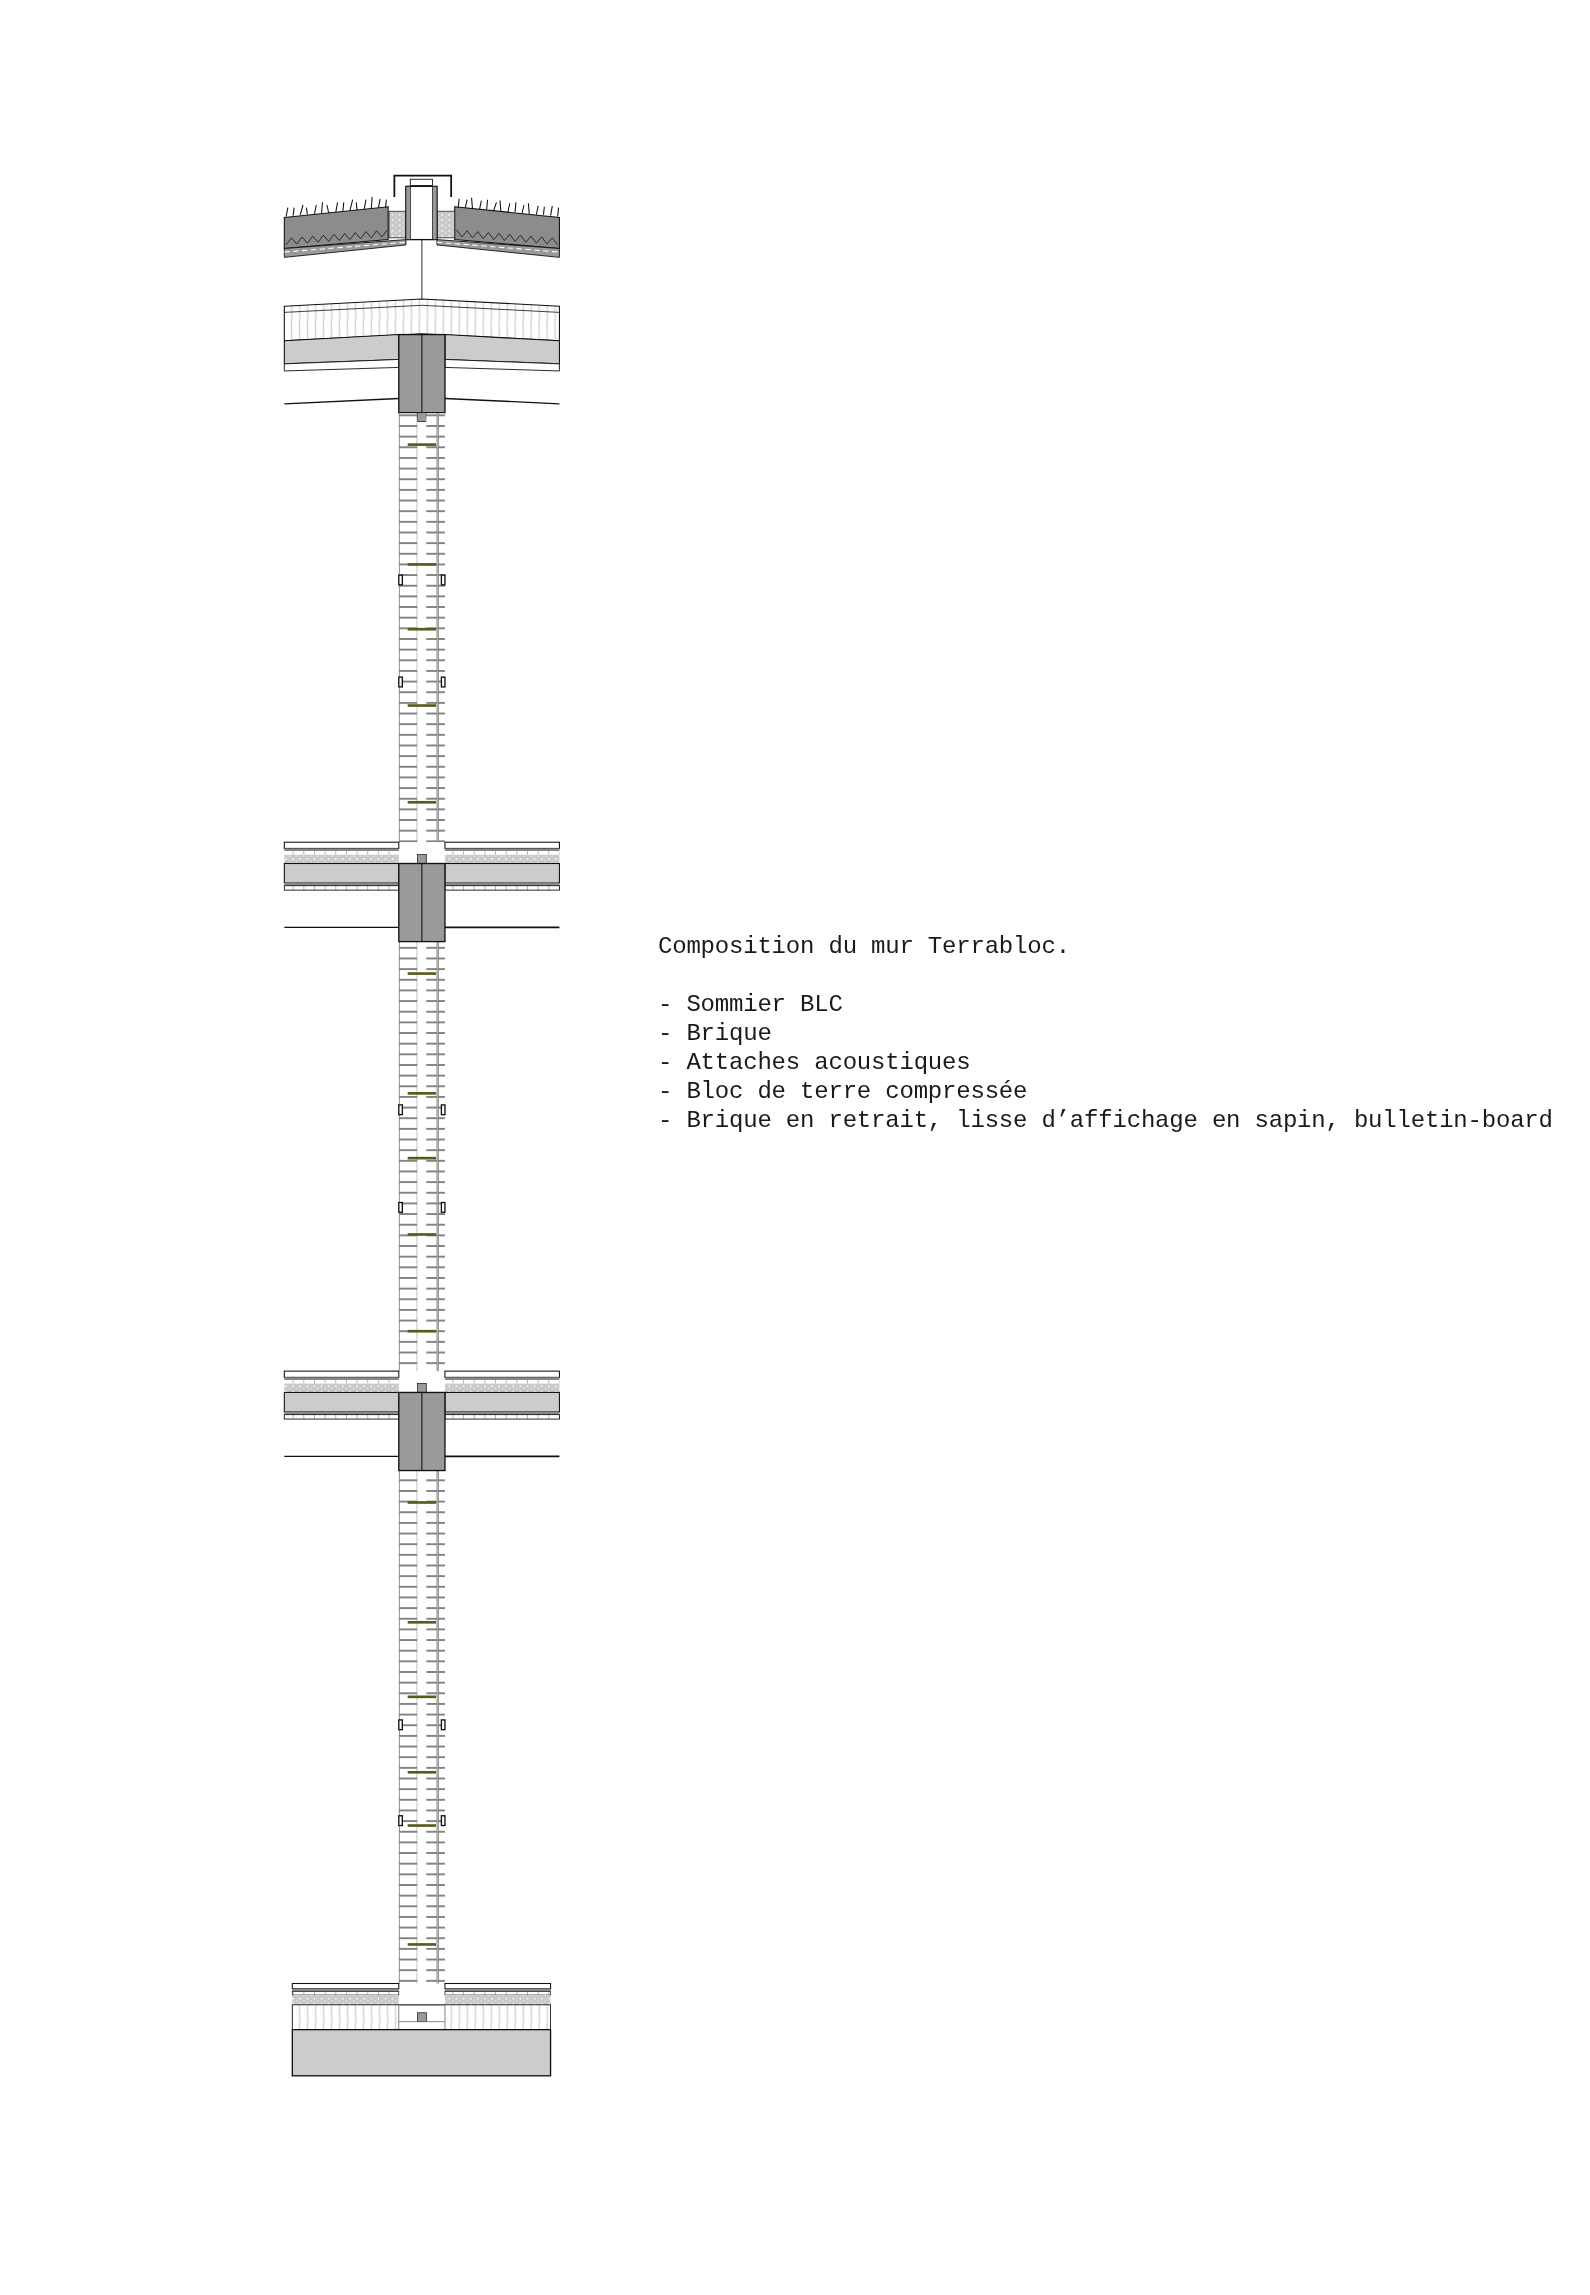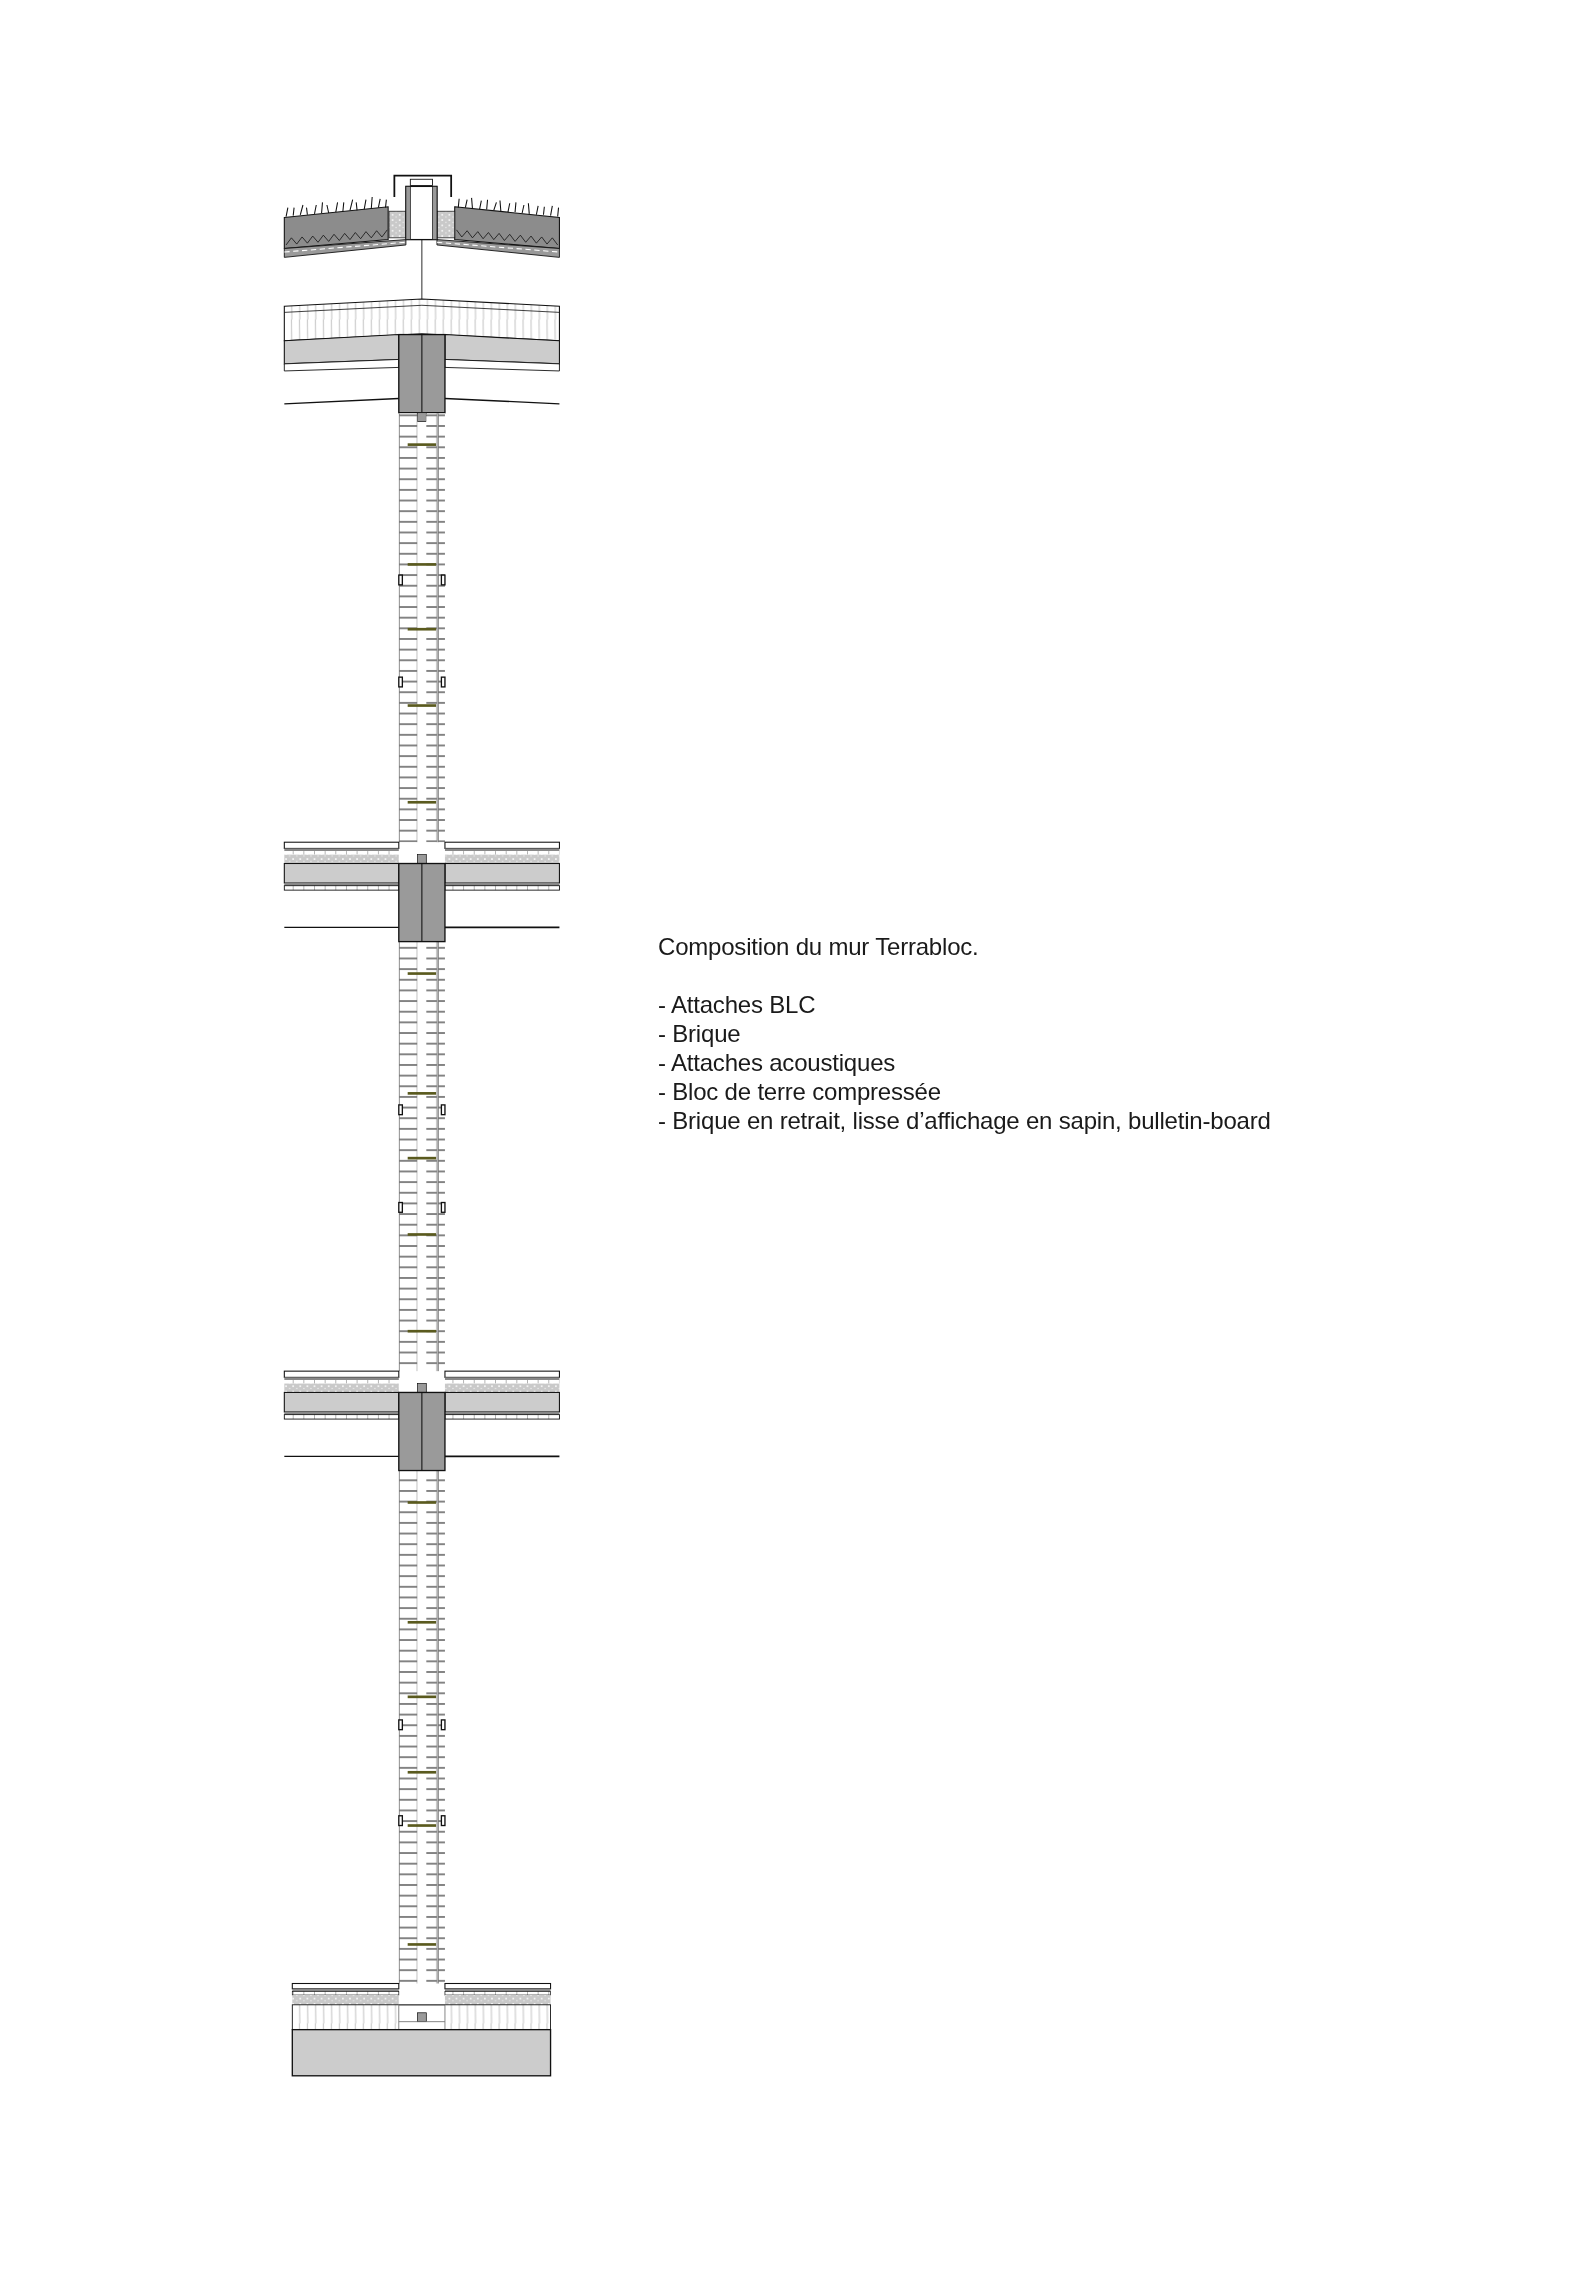--- a/index.html
+++ b/index.html
@@ -1,20 +1,20 @@
 <!DOCTYPE html>
 <html style="font-size:14px"><head>
 <meta charset="utf-8">
 <style>
   html, body { margin: 0; padding: 0; background: #ffffff; }
   body { width: 1591px; height: 2295px; position: relative; overflow: hidden; }
   #drawing { position: absolute; left: 0; top: 0; width: 1591px; height: 2295px; }
   #caption {
     position: absolute; left: 658px; top: 932px;
-    font-family: Liberation Sans, sans-serif;
+    font-family: Liberation Mono, monospace;
     font-size: 24px; line-height: 29px; color: #1a1a1a;
     letter-spacing: -0.2px;
   }
   #caption .title { margin-bottom: 29px; }
   #caption ul { list-style: none; margin: 0; padding: 0; }
   #caption li { margin: 0; padding: 0; white-space: nowrap; }
 </style>
 </head>
 <body>
 
@@ -188,20 +188,20 @@
     <line x1="449" y1="2259" x2="501" y2="2259" stroke="#555" stroke-width="1.5"></line>
     <rect x="470" y="2268" width="10" height="10" fill="#9a9a9a" stroke="#111" stroke-width="0.8"></rect>
     <line x1="449" y1="2278" x2="501" y2="2278" stroke="#777" stroke-width="1"></line>
     <rect x="329" y="2287" width="291" height="52" fill="#cccccc" stroke="#111" stroke-width="1.5"></rect>
   </g>
 </svg>
 
 <div id="caption">
   <div class="title">Composition du mur Terrabloc.</div>
   <ul>
-    <li>- Attaches BLC</li>
+    <li>- Sommier BLC</li>
     <li>- Brique</li>
     <li>- Attaches acoustiques</li>
     <li>- Bloc de terre compressée</li>
     <li>- Brique en retrait, lisse d’affichage en sapin, bulletin-board</li>
   </ul>
 </div>
 
 
 </body></html>

